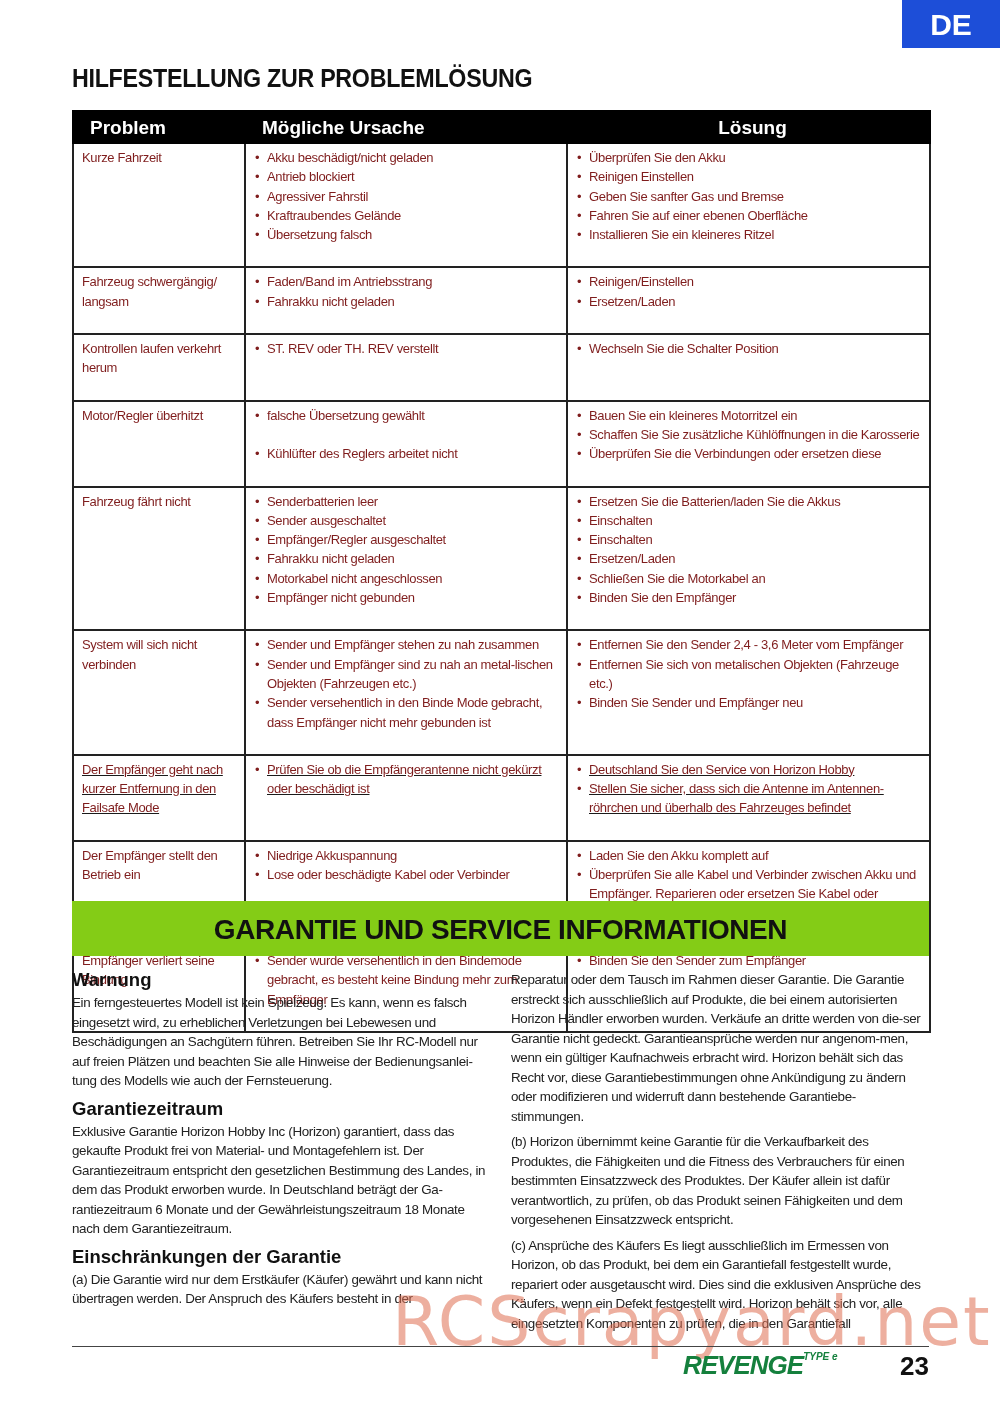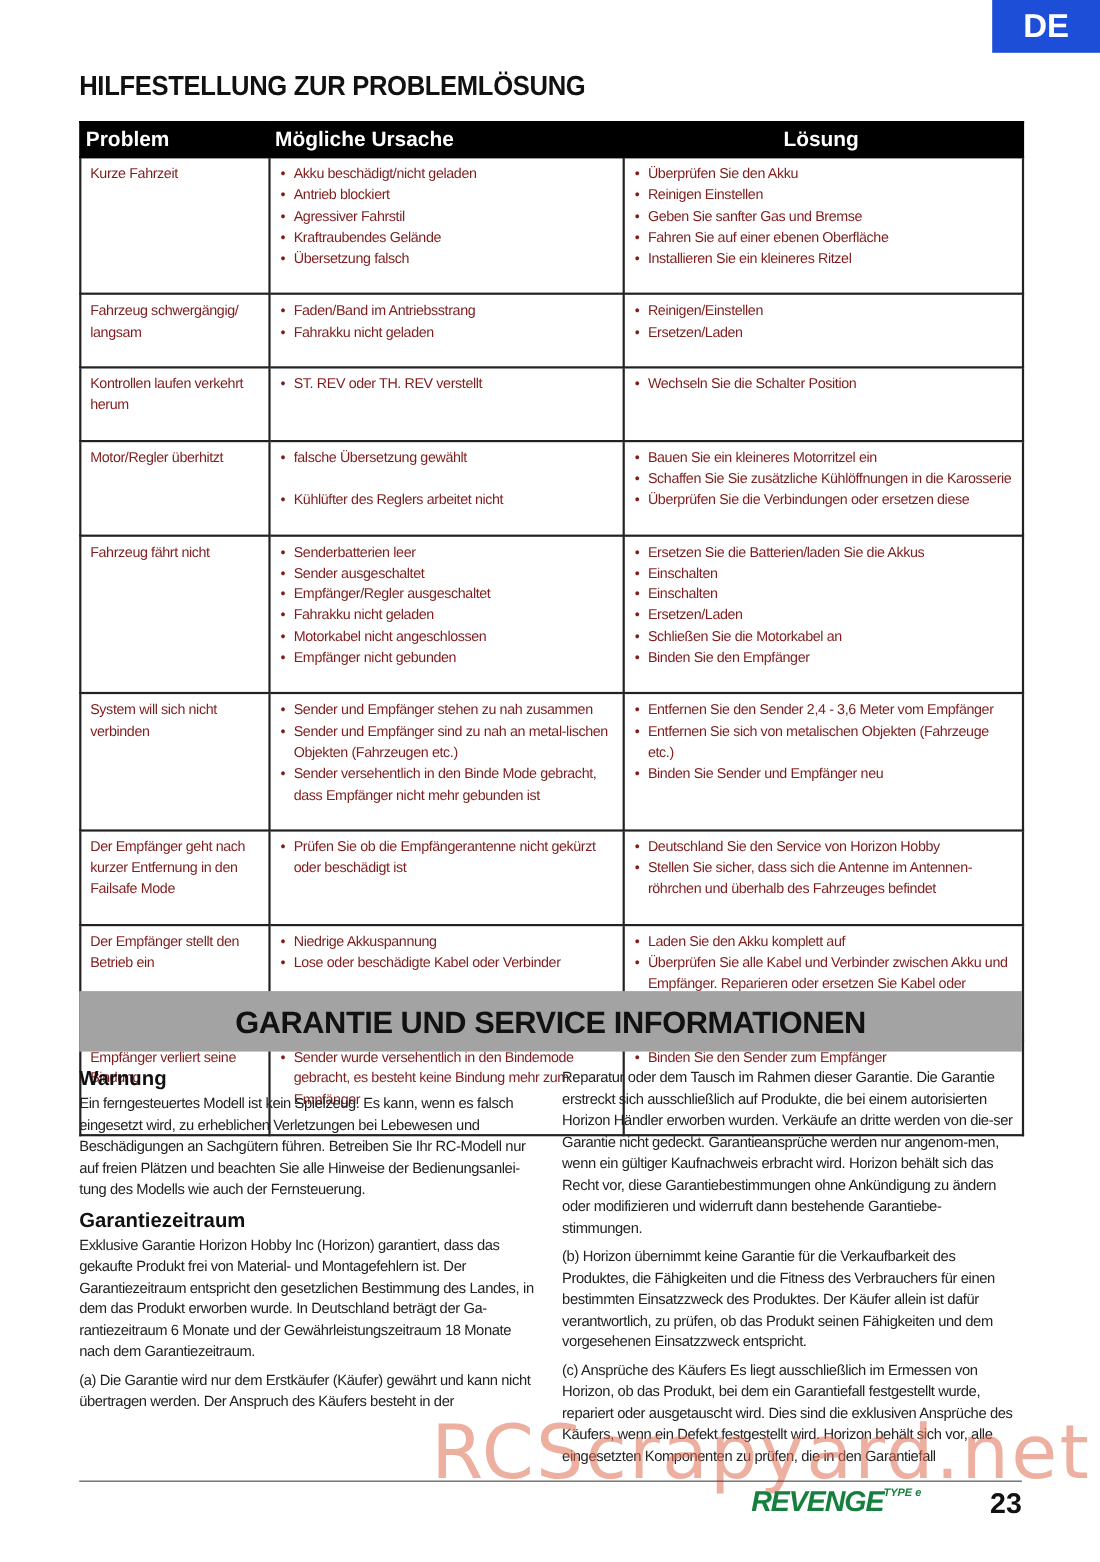--- a/index.html
+++ b/index.html
@@ -8,30 +8,30 @@
 
   .lang-tab { position: absolute; left: 902px; top: 0; width: 98px; height: 48px; background: #1d4ed8; color: #fff;
     font-family: "Liberation Sans", sans-serif; font-weight: bold; font-size: 30px; text-align: center; line-height: 50px; }
 
   .page-title { position: absolute; left: 72px; top: 64px; font-weight: bold; font-size: 25px; letter-spacing: -0.3px;
     transform: scaleX(0.93); transform-origin: left top; color: #111; }
 
   table.trouble { position: absolute; left: 72px; top: 110px; width: 857px; border-collapse: collapse; table-layout: fixed;
     font-family: "Liberation Sans Narrow", "Liberation Sans", sans-serif; }
   table.trouble th { background: #000; color: #fff; font-weight: bold; font-size: 19px; text-align: left; height: 32px;
-    padding: 2px 8px 0 4px; border: 2px solid #000; }
+    padding: 2px 8px 0 16px; border: 2px solid #000; }
   table.trouble th.center { text-align: center; }
   table.trouble td { border: 2px solid #222; vertical-align: top; font-size: 13px; line-height: 19.3px; padding: 4px 8px 22px 8px; color: #7f1d1d; }
   .cond { letter-spacing: -0.35px; transform-origin: left top; }
   .blist { list-style: none; }
   .blist li { position: relative; padding-left: 13px; }
   .blist li::before { content: "•"; position: absolute; left: 1px; top: 0; }
   .blist li.gap { margin-top: 19.3px; }
 
-  .section-band { position: absolute; left: 72px; top: 901px; width: 857px; height: 55px; background: #a3a3a3;
+  .section-band { position: absolute; left: 72px; top: 901px; width: 857px; height: 55px; background: #84cc16;
     text-align: center; font-weight: bold; font-size: 28px; line-height: 57px; color: #111; letter-spacing: -0.4px; }
 
   .col { position: absolute; width: 416px; font-size: 13.4px; line-height: 19.5px; color: #222; letter-spacing: -0.35px; }
   .col.left { left: 72px; top: 968px; }
   .col.right { left: 511px; top: 970px; }
   .col h3 { font-family: "Liberation Sans", sans-serif; font-weight: bold; font-size: 18.5px; line-height: 24px; color: #111; letter-spacing: 0; margin-bottom: 1px; }
   .col p { margin-bottom: 6px; }
   .col h3.next { margin-top: 0px; }
 
   .watermark { position: absolute; left: 392px; top: 1282px; font-family: "DejaVu Sans", sans-serif; font-size: 68px;
@@ -173,21 +173,21 @@
           </ul>
         </td>
         <td>
           <ul class="blist cond">
             <li>Entfernen Sie den Sender 2,4 - 3,6 Meter vom Empfänger</li>
             <li>Entfernen Sie sich von metalischen Objekten (Fahrzeuge etc.)</li>
             <li>Binden Sie Sender und Empfänger neu</li>
           </ul>
         </td>
       </tr>
-      <tr style="height: 66px;">
+      <tr style="height: 66px; text-decoration: underline;">
         <td>
           <div class="cond">Der Empfänger geht nach kurzer Entfernung in den Failsafe Mode</div>
         </td>
         <td>
           <ul class="blist cond">
             <li>Prüfen Sie ob die Empfängerantenne nicht gekürzt oder beschädigt ist</li>
           </ul>
         </td>
         <td>
           <ul class="blist cond">
@@ -231,20 +231,21 @@
     </tbody>
 </table>
 
 <div class="section-band">GARANTIE UND SERVICE INFORMATIONEN</div>
 
 <div class="col left">
   <h3>Warnung</h3>
   <p>Ein ferngesteuertes Modell ist kein Spielzeug. Es kann, wenn es falsch eingesetzt wird, zu erheblichen Verletzungen bei Lebewesen und Beschädigungen an Sachgütern führen. Betreiben Sie Ihr RC-Modell nur auf freien Plätzen und beachten Sie alle Hinweise der Bedienungsanlei-tung des Modells wie auch der Fernsteuerung.</p>
   <h3 class="next">Garantiezeitraum</h3>
   <p>Exklusive Garantie Horizon Hobby Inc (Horizon) garantiert, dass das gekaufte Produkt frei von Material- und Montagefehlern ist. Der Garantiezeitraum entspricht den gesetzlichen Bestimmung des Landes, in dem das Produkt erworben wurde. In Deutschland beträgt der Ga-rantiezeitraum 6 Monate und der Gewährleistungszeitraum 18 Monate nach dem Garantiezeitraum.</p>
+  <h3 class="next">Einschränkungen der Garantie</h3>
   <p>(a) Die Garantie wird nur dem Erstkäufer (Käufer) gewährt und kann nicht übertragen werden. Der Anspruch des Käufers besteht in der</p>
 </div>
 
 <div class="col right">
   <p>Reparatur oder dem Tausch im Rahmen dieser Garantie. Die Garantie erstreckt sich ausschließlich auf Produkte, die bei einem autorisierten Horizon Händler erworben wurden. Verkäufe an dritte werden von die-ser Garantie nicht gedeckt. Garantieansprüche werden nur angenom-men, wenn ein gültiger Kaufnachweis erbracht wird. Horizon behält sich das Recht vor, diese Garantiebestimmungen ohne Ankündigung zu ändern oder modifizieren und widerruft dann bestehende Garantiebe-stimmungen.</p>
   <p>(b) Horizon übernimmt keine Garantie für die Verkaufbarkeit des Produktes, die Fähigkeiten und die Fitness des Verbrauchers für einen bestimmten Einsatzzweck des Produktes. Der Käufer allein ist dafür verantwortlich, zu prüfen, ob das Produkt seinen Fähigkeiten und dem vorgesehenen Einsatzzweck entspricht.</p>
   <p>(c) Ansprüche des Käufers Es liegt ausschließlich im Ermessen von Horizon, ob das Produkt, bei dem ein Garantiefall festgestellt wurde, repariert oder ausgetauscht wird. Dies sind die exklusiven Ansprüche des Käufers, wenn ein Defekt festgestellt wird. Horizon behält sich vor, alle eingesetzten Komponenten zu prüfen, die in den Garantiefall</p>
 </div>
 
 <div class="watermark">RCScrapyard.net</div>

